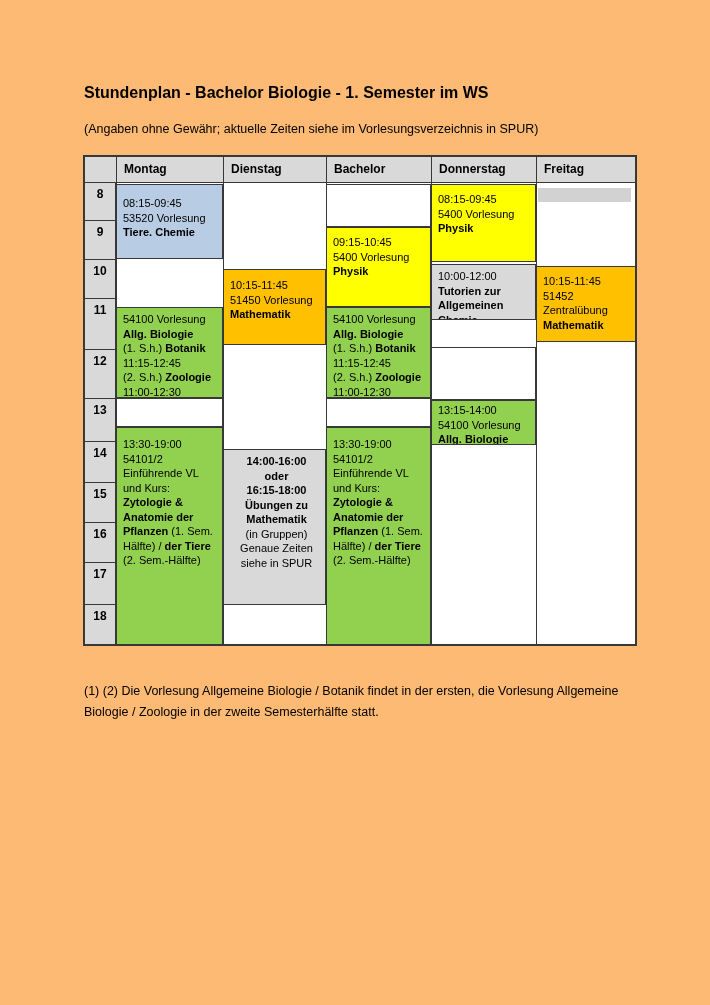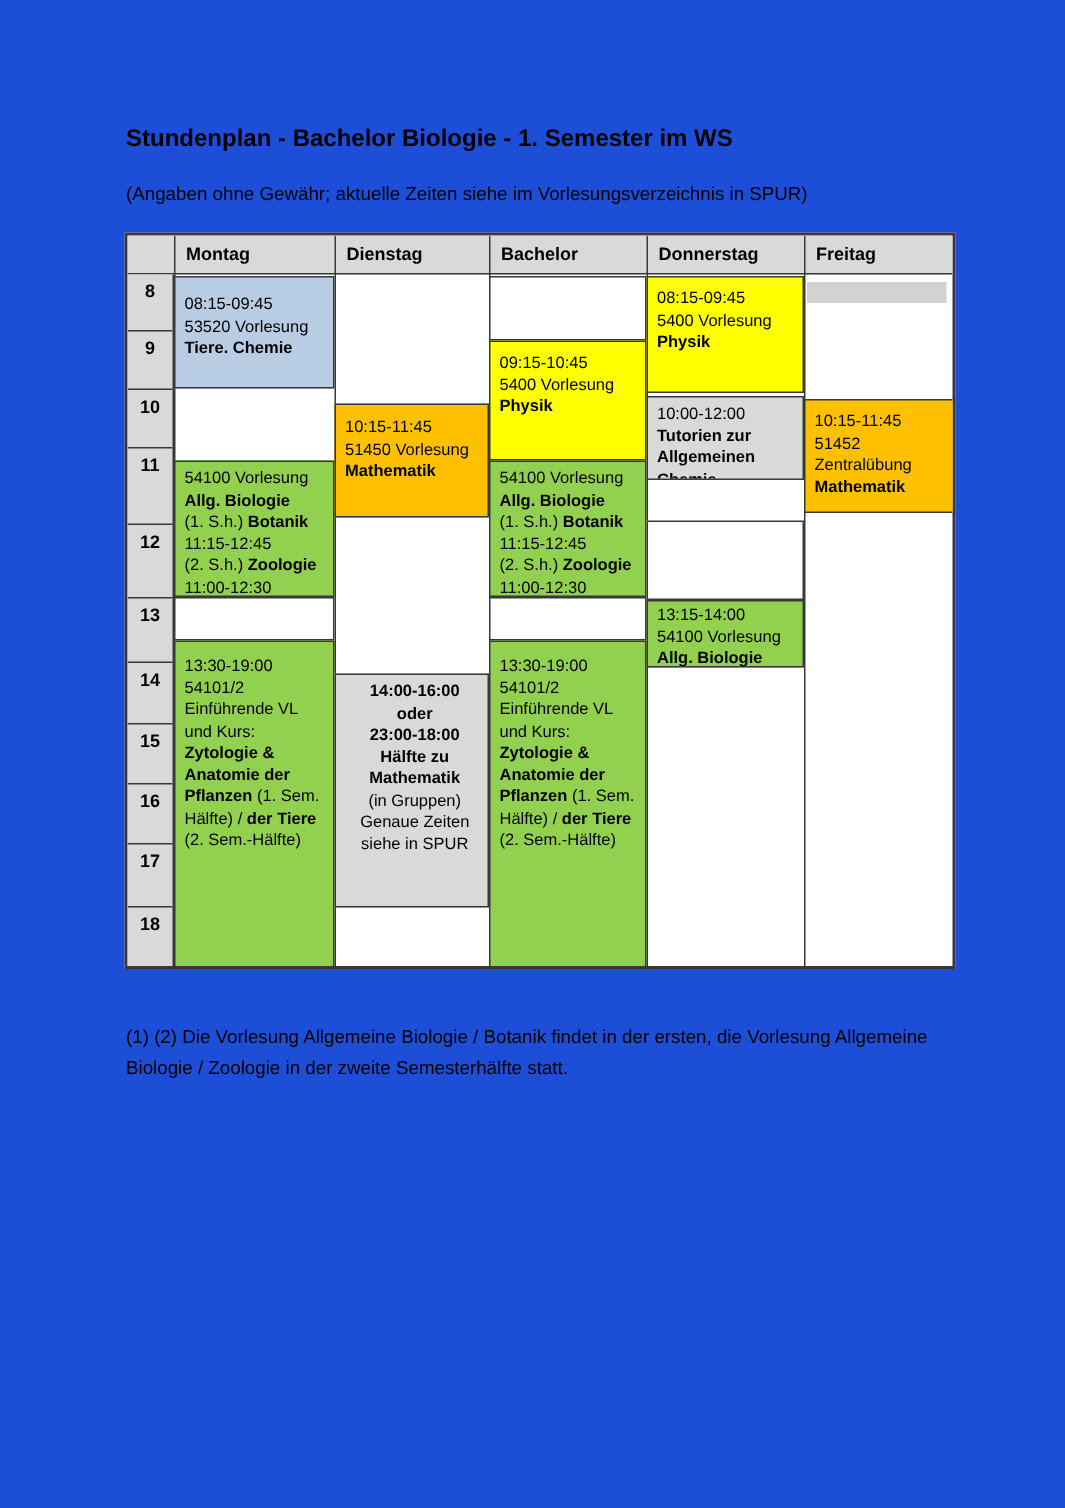--- a/index.html
+++ b/index.html
@@ -1,16 +1,16 @@
 <!DOCTYPE html>
 <html><head>
 <meta charset="utf-8">
 <style>
   html,body{margin:0;padding:0;}
-  .page{position:relative;width:710px;height:1005px;background:#1d4ed8;
+  .page{position:relative;width:710px;height:1005px;background:#fdba74;
         font-family:"Liberation Sans",sans-serif;color:#000;overflow:hidden;}
   .title{position:absolute;left:84px;top:84px;font-size:16px;font-weight:bold;}
   .subtitle{position:absolute;left:84px;top:122px;font-size:12.5px;}
   .grid{position:absolute;left:83px;top:155px;width:554px;height:491px;
         border:2px solid #383838;box-sizing:border-box;background:#fff;overflow:hidden;}
   .header-row{position:absolute;left:0;top:0;right:0;height:26px;background:#d9d9d9;
         border-bottom:1px solid #383838;box-sizing:border-box;}
   .day-h{position:absolute;top:0;height:26px;font-weight:bold;font-size:12px;
         line-height:25px;padding-left:8px;box-sizing:border-box;}
   .dh-0{left:31px;width:107px}.dh-1{left:138px;width:103px}.dh-2{left:241px;width:105px}
@@ -108,22 +108,22 @@
         <div class="ln"><span>(2. Sem.-Hälfte)</span></div>
       </div>
       <div class="event e-die-mathe" style="background: rgb(255, 192, 0);">
         <div class="ln"><span>10:15-11:45</span></div>
         <div class="ln"><span>51450 Vorlesung</span></div>
         <div class="ln"><span class="b">Mathematik</span></div>
       </div>
       <div class="event e-die-uebungen" style="background: rgb(217, 217, 217); text-align: center;">
         <div class="ln"><span class="b">14:00-16:00</span></div>
         <div class="ln"><span class="b">oder</span></div>
-        <div class="ln"><span class="b">23:00-18:00</span></div>
-        <div class="ln"><span class="b">Hälfte zu</span></div>
+        <div class="ln"><span class="b">16:15-18:00</span></div>
+        <div class="ln"><span class="b">Übungen zu</span></div>
         <div class="ln"><span class="b">Mathematik</span></div>
         <div class="ln"><span>(in Gruppen)</span></div>
         <div class="ln"><span>Genaue Zeiten</span></div>
         <div class="ln"><span>siehe in SPUR</span></div>
       </div>
       <div class="event e-mit-spacer-top" style="background: rgb(255, 255, 255);"></div>
       <div class="event e-mit-physik" style="background: rgb(255, 255, 0);">
         <div class="ln"><span>09:15-10:45</span></div>
         <div class="ln"><span>5400 Vorlesung</span></div>
         <div class="ln"><span class="b">Physik</span></div>

